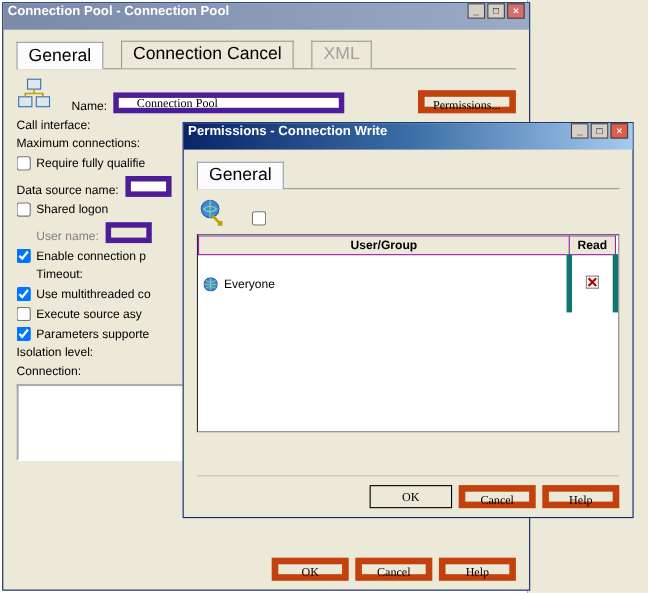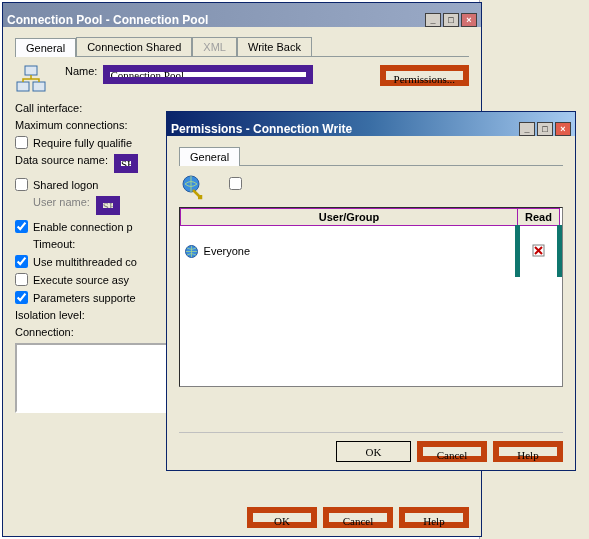--- a/index.html
+++ b/index.html
@@ -24,48 +24,48 @@
   position: absolute;
   background: #ece9d8;
   border: 1px solid #0a246a;
 }
 .win.main { left: 2px; top: 2px; width: 480px; height: 535px; }
 .win.perm { left: 166px; top: 111px; width: 410px; height: 360px; z-index: 10; }
 .titlebar {
   height: 24px;
   background: linear-gradient(to right, #0a246a, #3a6ea5, #a6caf0);
   color: #fff; font-weight: bold; font-size: 12px;
-  display: flex; align-items: flex-end; padding: 0 4px;
+  display: flex; align-items: flex-start; padding: 0 4px;
 }
 .win.main .titlebar { background: linear-gradient(to right, #7a8aa7, #9aaac7); }
 .titlebar .title { flex: 1; }
 .titlebar .wbtn {
   width: 16px; height: 14px; margin-left: 2px;
   background: #d4d0c8; border: 1px solid #404040;
   display: flex; align-items: center; justify-content: center;
   font-size: 9px; color: #000; font-family: Arial;
 }
 .titlebar .wbtn.close { background: #d27070; color: #fff; font-weight: bold; }
 .win.perm .titlebar .wbtn.close { background: #e15d4b; }
 .content { padding: 10px 12px; position: relative; }
 .tabs { display: flex; border-bottom: 1px solid #919b9c; margin-bottom: 8px; }
 .tab {
   padding: 3px 10px; background: #ece9d8;
   border: 1px solid #919b9c; border-bottom: none;
-  margin-right: 0; font-size: 11px;
+  margin-right: 16px; font-size: 16px;
 }
 .tab.active { background: #fcfcfe; position: relative; top: 1px; }
 .tab.disabled { color: #a0a0a0; }
-.row { display: flex; align-items: flex-start; margin: 5px 0; }
+.row { display: flex; align-items: flex-end; margin: 5px 0; }
 .row label, .row .lbl { margin-right: 6px; }
 .netcomps { width: 32px; height: 32px; margin-right: 18px; position: relative; }
 .netcomps svg { width: 32px; height: 32px; }
 input.text {
-  border: 7px solid #4c1d95; background: #fff;
-  font-family: Tahoma; font-size: 11px; padding: 2px 0; height: 19px;
+  border: 5px solid #4c1d95; background: #fff;
+  font-family: Tahoma; font-size: 11px; padding: 2px 16px; height: 19px;
 }
 input.text.disabled { background: #ece9d8; color: #808080; }
 .btn {
   border: 6px solid #c2410c; background: #ece9d8;
   padding: 2px 8px; font-family: Tahoma; font-size: 11px;
   min-width: 70px; height: 21px; cursor: default;
 }
 .chk { display: flex; align-items: center; margin: 5px 0; }
 .chk input { margin: 0 5px 0 0; }
 .bottombtns {
@@ -116,23 +116,22 @@
 <div class="win main">
   <div class="titlebar">
     <span class="title">Connection Pool - Connection Pool</span>
     <div class="wbtn">_</div>
     <div class="wbtn">□</div>
     <div class="wbtn close">×</div>
   </div>
   <div class="content">
     <div class="tabs">
       <div class="tab active">General</div>
-      <div class="tab">Connection Shared</div>
+      <div class="tab">Connection Cancel</div>
       <div class="tab disabled">XML</div>
-      <div class="tab">Write Back</div>
     </div>
 
     <div class="row">
       <div class="netcomps">
         <svg viewBox="0 0 32 32">
             <rect x="10" y="1" width="12" height="9" fill="#dce6f1" stroke="#3a6ea5"></rect>
             <rect x="2" y="17" width="12" height="9" fill="#dce6f1" stroke="#3a6ea5"></rect>
             <rect x="18" y="17" width="12" height="9" fill="#dce6f1" stroke="#3a6ea5"></rect>
             <path d="M16 10 v4 M8 17 v-3 h16 v3" stroke="#c0a000" fill="none" stroke-width="1.5"></path>
           </svg>

